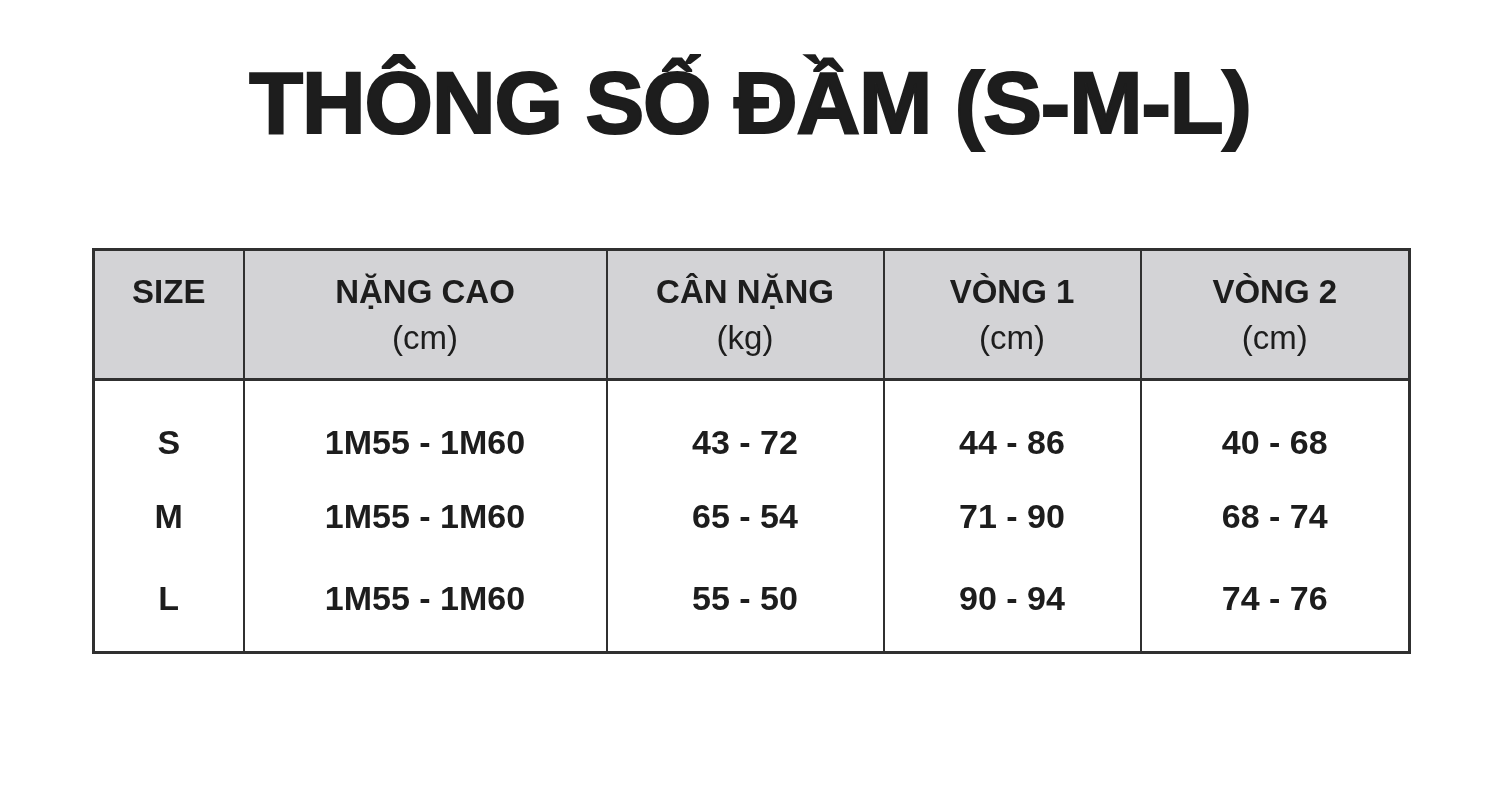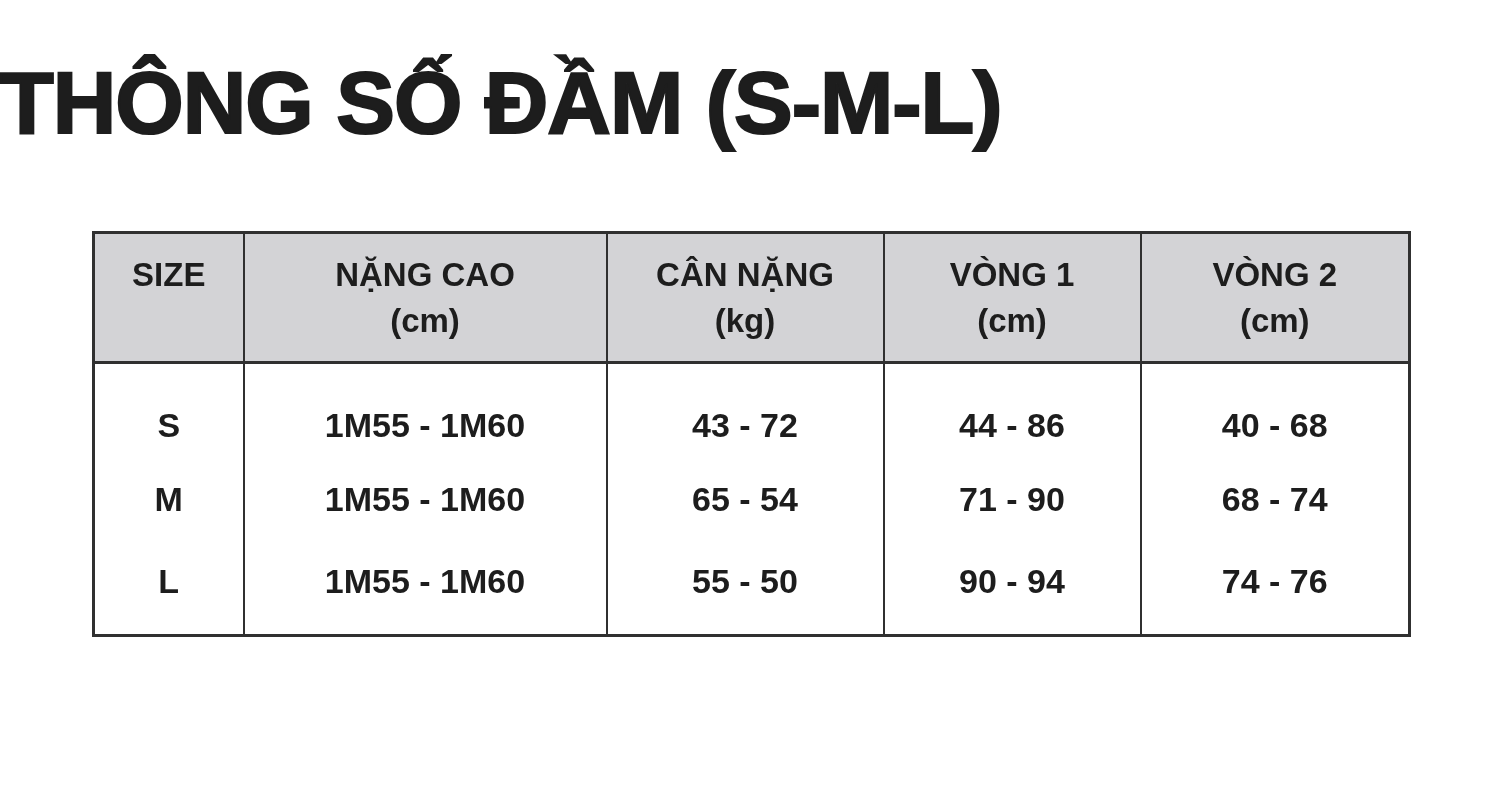--- a/index.html
+++ b/index.html
@@ -23,51 +23,51 @@
     height: 800px;
     overflow: hidden;
     background: #ffffff;
   }
   .title {
     position: absolute;
     top: 48px;
     left: 0;
     width: 1500px;
     margin: 0;
-    text-align: left;
+    text-align: center;
     font-size: 88px;
     line-height: 110px;
     font-weight: 900;
     letter-spacing: -1px;
     color: var(--text-color);
     -webkit-text-stroke: 2.2px var(--text-color);
     white-space: nowrap;
   }
   table.size-chart {
     position: absolute;
     left: 92px;
-    top: 231px;
+    top: 248px;
     width: 1316px;
     border-collapse: collapse;
     table-layout: fixed;
     border: 3px solid var(--border-color);
   }
   .size-chart th {
     background: var(--header-bg);
     border: 2px solid var(--border-color);
     border-bottom-width: 3px;
     height: 127px;
     vertical-align: middle;
     text-align: center;
     font-size: 33px;
     font-weight: 700;
     padding: 0;
   }
   .th-main { line-height: 46px; }
-  .th-sub  { line-height: 46px; min-height: 46px; font-weight: 700; }
+  .th-sub  { line-height: 46px; min-height: 46px; font-weight: 400; }
   .size-chart td {
     border: 2px solid var(--border-color);
     border-top: 0;
     border-bottom: 0;
     text-align: center;
     vertical-align: middle;
     font-size: 34px;
     font-weight: 700;
     padding: 0;
     background: #ffffff;

